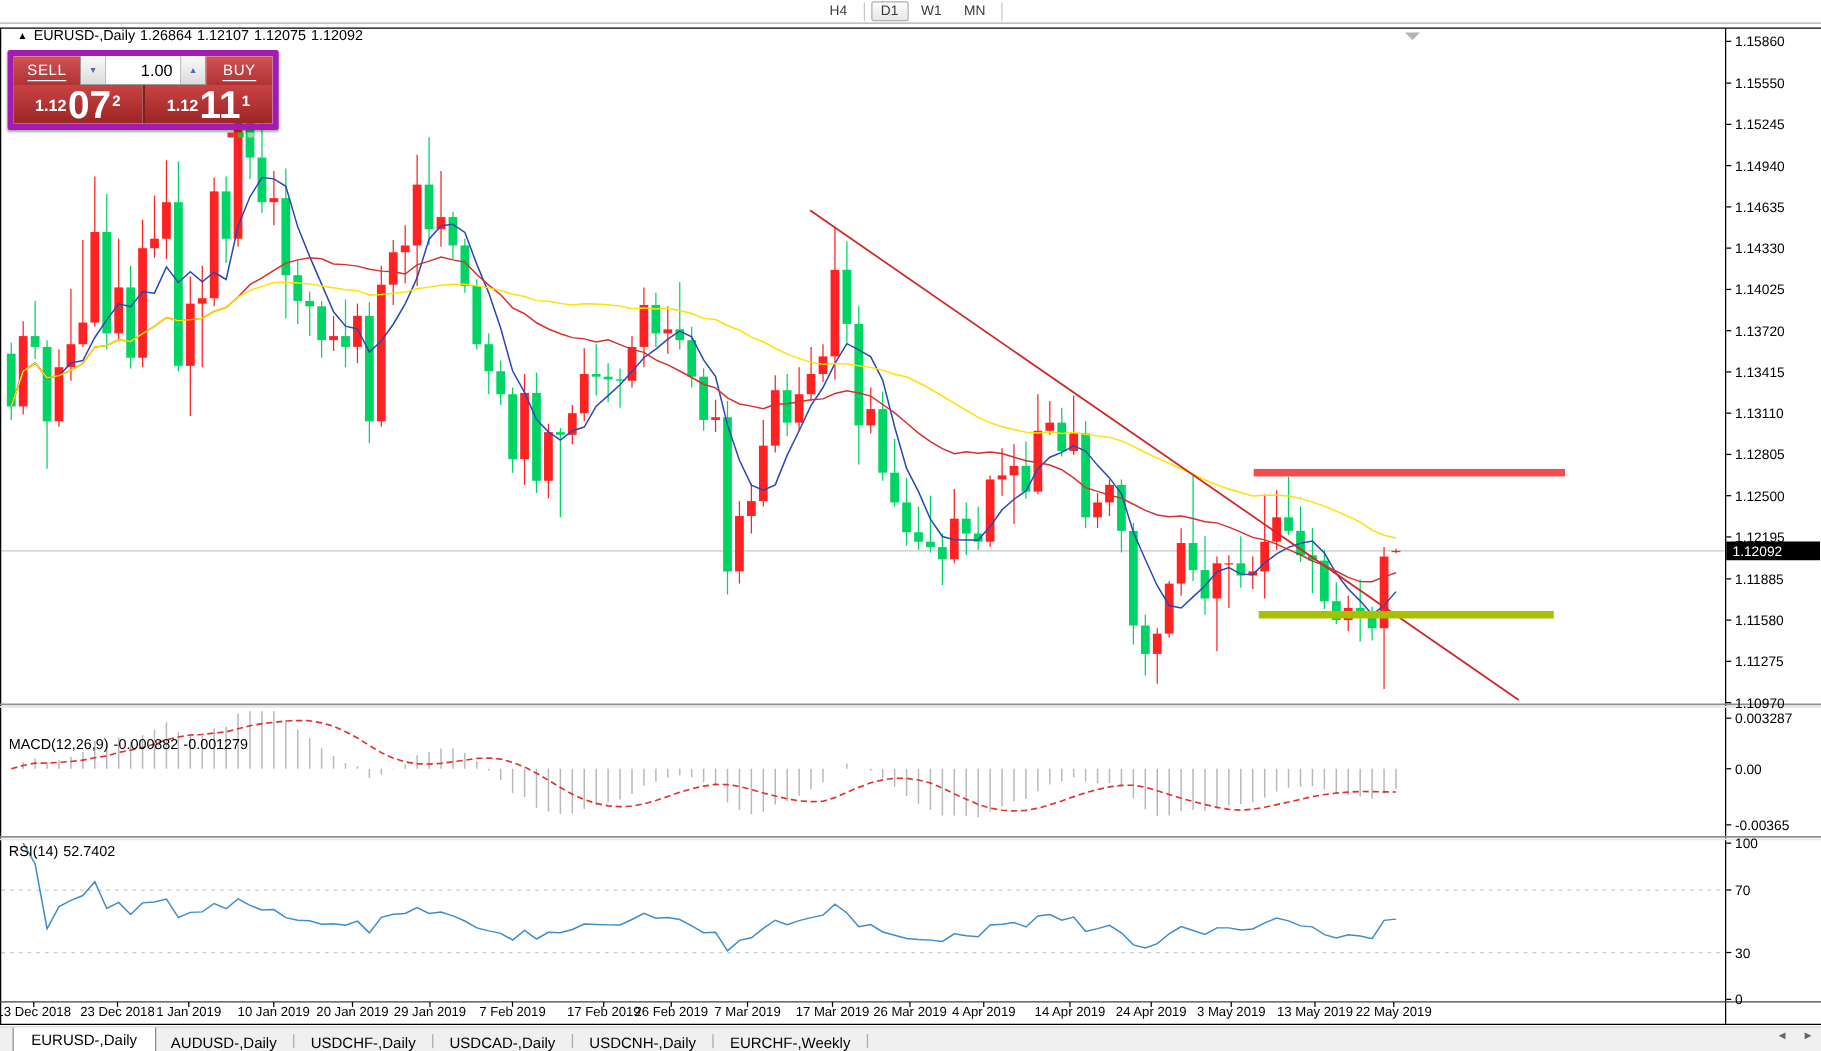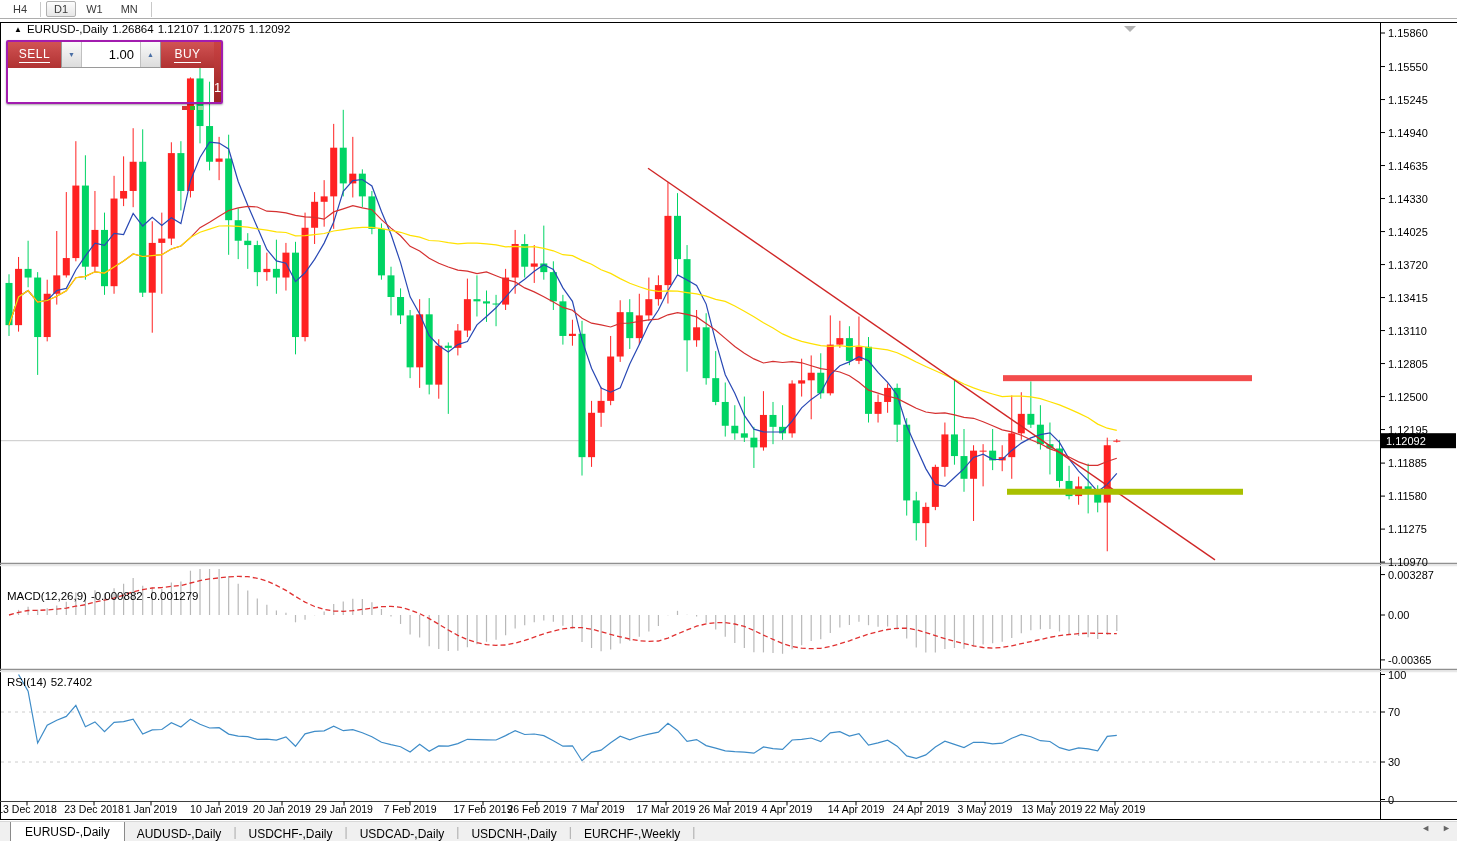--- a/index.html
+++ b/index.html
@@ -1,50 +1,50 @@
 <!DOCTYPE html>
 <html><head>
 <meta charset="utf-8">
 <style>
   html,body{margin:0;padding:0;background:#fff;font-family:"Liberation Sans",sans-serif;}
   #app{position:relative;width:1457px;height:841px;overflow:hidden;background:#fff;}
   
   #toolbar{position:absolute;left:0;top:0;width:1457px;height:19px;background:#fff;
-    border-bottom:1px solid #adadad;display:flex;align-items:center;padding-left:4px;box-sizing:border-box;}
+    border-bottom:1px solid #adadad;display:flex;align-items:center;padding-left:4px;box-sizing:border-box;justify-content:center;}
   .tf-btn{font-size:11px;color:#3a3a3a;padding:1px 7px;margin:0 1px;border:1px solid transparent;border-radius:2px;cursor:default;}
   .tf-btn.active{border:1px solid #b0b0b0;background:linear-gradient(#fdfdfd,#e7e7e7);}
   .tb-sep{width:1px;height:15px;background:#c8c8c8;margin:0 4px;}
   
   #chart-svg{position:absolute;left:0;top:20px;}
   
   .hdr{position:absolute;font-size:11.5px;color:#000;white-space:pre;z-index:4;}
   #main-title{left:14px;top:23px;}
   #main-title .tri{font-size:8px;vertical-align:1px;margin-right:5px;}
   #macd-title{left:7px;top:590px;}
   #rsi-title{left:7px;top:676px;}
   .hdr span{margin-right:4px;}
   
   #trade-panel{position:absolute;left:6px;top:40px;width:217px;height:64px;z-index:6;
-    border:2px solid #a21caf;border-radius:2px;box-sizing:border-box;display:flex;flex-direction:row;
+    border:5px solid #a21caf;border-radius:2px;box-sizing:border-box;display:flex;flex-direction:column;
     box-shadow:0 1px 2px rgba(0,0,0,.35);overflow:hidden;}
   #tp-row1{display:flex;height:26px;}
   .tp-btn{width:53px;display:flex;align-items:center;justify-content:center;
     background:linear-gradient(#d15353,#b03232);color:#fff;font-size:12px;cursor:pointer;}
   .tp-btn span{border-bottom:1px solid #fff;padding-bottom:1px;letter-spacing:.5px;}
   #tp-spin{flex:1;display:flex;border:1px solid #9a9a9a;border-top:none;background:#fff;box-sizing:border-box;}
   .spin-btn{width:19px;background:linear-gradient(#fafafa,#dcdcdc);border-right:1px solid #c0c0c0;
     color:#4a6fa5;font-size:7px;display:flex;align-items:center;justify-content:center;cursor:pointer;}
   .spin-btn:last-child{border-right:none;border-left:1px solid #c0c0c0;}
   #vol-input{flex:1;border:none;outline:none;text-align:right;font-size:13px;padding-right:6px;width:50px;
     font-family:"Liberation Sans",sans-serif;color:#000;}
   #tp-row2{flex:1;display:flex;}
   .px-box{flex:1;display:flex;align-items:center;justify-content:center;color:#fff;
     background:linear-gradient(#c94343,#9c2424);}
   .px-box.sell{border-right:2px solid #801f1f;}
-  .px-small{font-size:13px;font-weight:normal;align-self:flex-end;margin-bottom:7px;}
+  .px-small{font-size:13px;font-weight:bold;align-self:flex-end;margin-bottom:7px;}
   .px-big{font-size:31px;font-weight:bold;line-height:31px;margin:0 1px;}
   .px-sup{font-size:12px;font-weight:bold;align-self:flex-start;margin-top:6px;}
   .mini-sq{position:absolute;width:5px;height:4px;z-index:6;}
   
   #tabbar{position:absolute;left:0;top:821px;width:1457px;height:20px;background:#f0f0f0;
     display:flex;align-items:stretch;font-size:12px;border-top:1px solid #d8d8d8;box-sizing:border-box;}
   #tabbar .tab-active{background:#fff;border-left:1px solid #8a8a8a;border-right:1px solid #8a8a8a;
     color:#000;display:flex;align-items:center;padding:0 14px;margin-left:10px;cursor:default;}
   #tabbar .tab{color:#000000;display:flex;align-items:center;padding:12px 12px;cursor:pointer;}
   #tabbar .tsep{color:#aaa;display:flex;align-items:center;}
@@ -553,21 +553,21 @@
         <input id="vol-input" readonly="" value="1.00" style="">
         <div class="spin-btn">▲</div>
       </div>
       <div class="tp-btn">
           <span>BUY</span>
         </div>
     </div>
     <div id="tp-row2">
       <div class="px-box sell">
         <span class="px-small">1.12</span>
-          <span class="px-big">05</span>
+          <span class="px-big">07</span>
           <span class="px-sup">2</span>
       </div>
       <div class="px-box">
         <span class="px-small">1.12</span>
           <span class="px-big">11</span>
           <span class="px-sup">1</span>
       </div>
     </div>
   </div>
   <div class="mini-sq" style="left:182px;top:106px;background:#d23333"></div>

